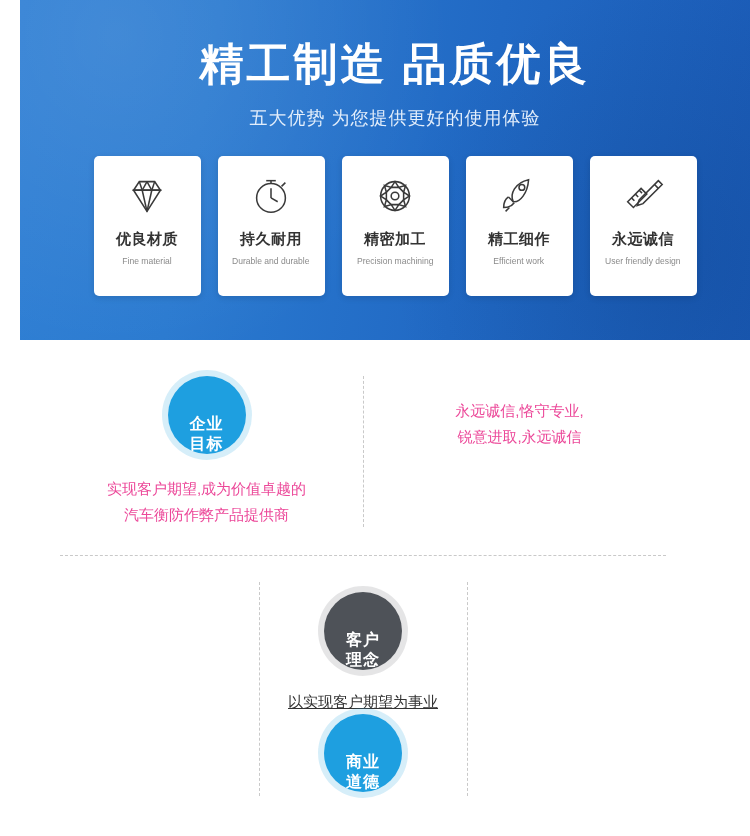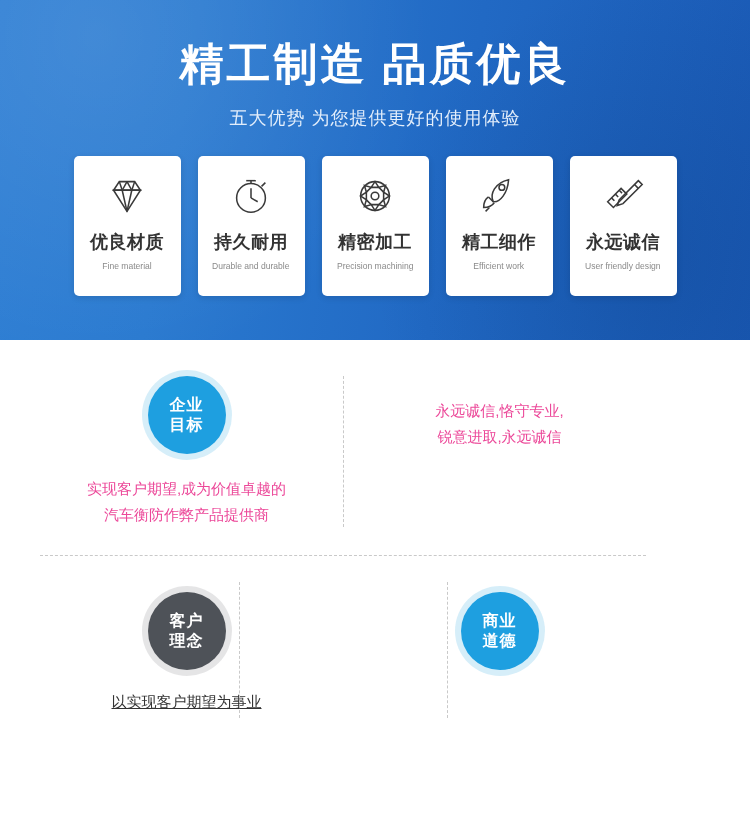--- a/index.html
+++ b/index.html
@@ -10,20 +10,21 @@
     width: 750px;
     height: 836px;
     font-family: "Liberation Sans", sans-serif;
     background: #ffffff;
     overflow: hidden;
   }
   .page {
     width: 686px;
     height: 836px;
     position: relative;
+    margin-left: 20px;
   }
 
   
   .hero {
     position: relative;
     width: 750px;
     height: 340px;
     background: linear-gradient(100deg, #2f7fd4 0%, #2a7ad0 25%, #2169c4 60%, #1a59b4 100%);
     overflow: hidden;
   }
@@ -86,21 +87,21 @@
   .card-icon {
     width: 52px;
     height: 52px;
     display: flex;
     align-items: center;
     justify-content: center;
     margin-bottom: 8px;
   }
   .card-icon svg { display: block; }
   .card-title {
-    font-size: 18px;
+    font-size: 15px;
     color: #333333;
     font-weight: bold;
     letter-spacing: 0.5px;
   }
   .card-sub {
     font-size: 9px;
     color: #8a8a8a;
     margin-top: 7px;
     transform: scale(0.95);
   }
@@ -121,21 +122,21 @@
     box-sizing: border-box;
   }
   .bubble {
     width: 78px;
     height: 78px;
     border-radius: 50%;
     margin: 0 auto;
     display: flex;
     flex-direction: column;
     align-items: center;
-    justify-content: center;
+    justify-content: flex-end;
     color: #ffffff;
     font-size: 16px;
     font-weight: bold;
     line-height: 1.25;
     letter-spacing: 1px;
   }
   .bubble.blue {
     background: #1e9fe0;
     box-shadow: 0 0 0 6px rgba(30,159,224,0.18);
   }
@@ -170,20 +171,21 @@
     border-left: 1px dashed #c9c9c9;
   }
   .hdiv {
     border-top: 1px dashed #c9c9c9;
     margin: 6px 10px 0 10px;
   }
   .row-bottom {
     position: relative;
     padding-top: 36px;
     padding-bottom: 10px;
+    flex-direction: column;
   }
   .vdiv2 {
     position: absolute;
     top: 26px;
     bottom: 6px;
     border-left: 1px dashed #c9c9c9;
   }
   .vdiv2.a { left: 33.33%; }
   .vdiv2.b { left: 66.66%; }
 

